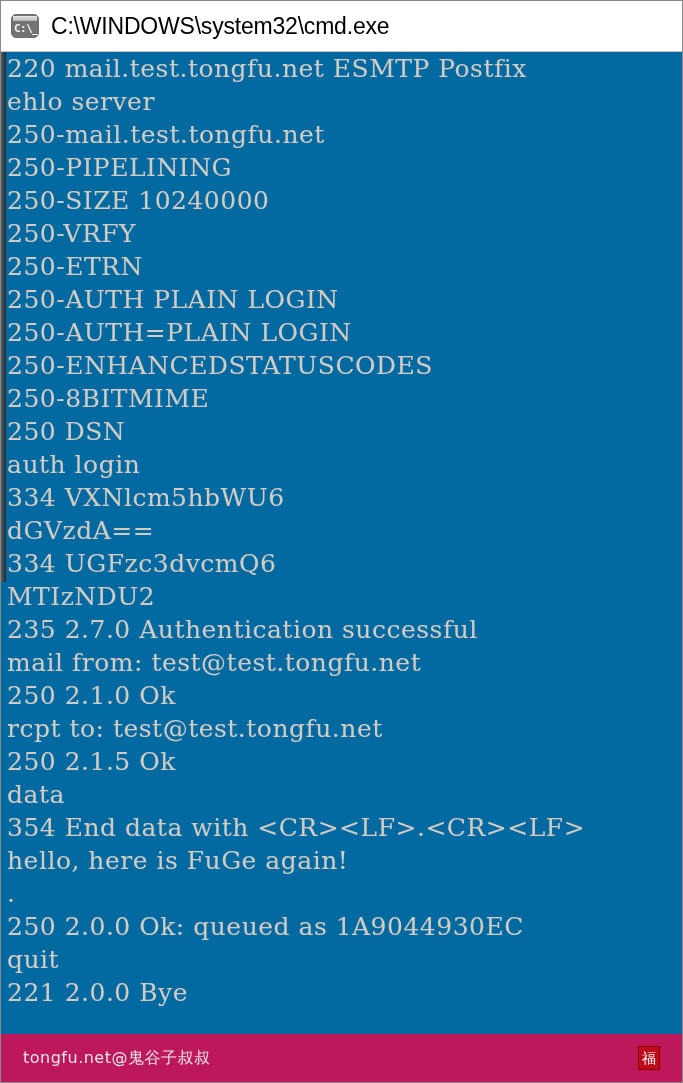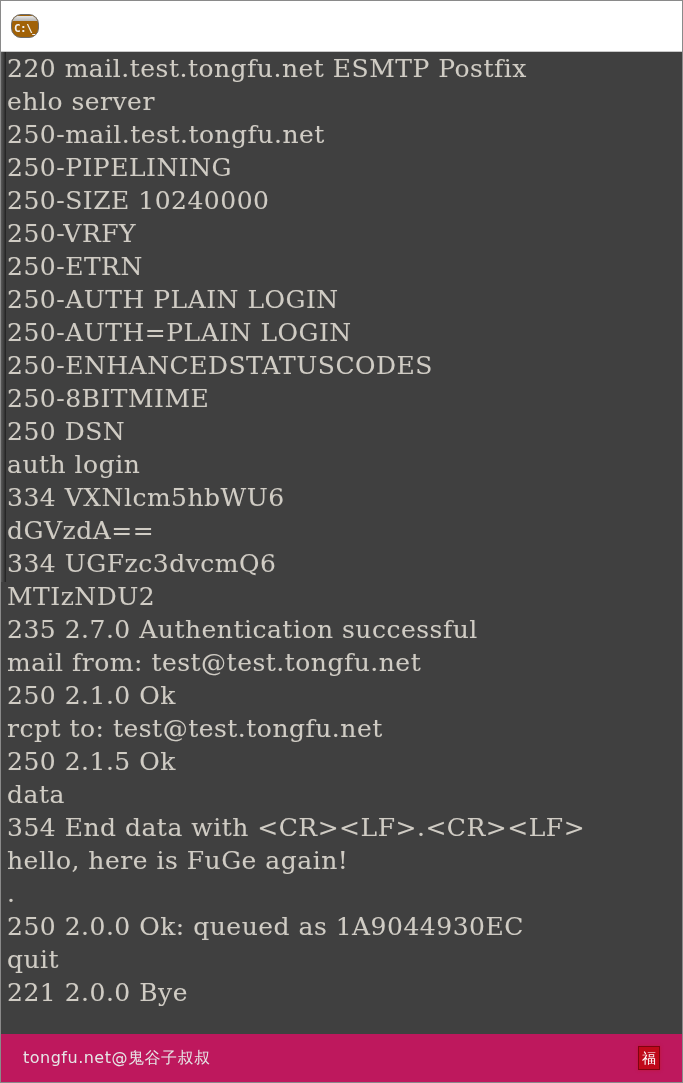--- a/index.html
+++ b/index.html
@@ -34,23 +34,23 @@
     box-sizing: border-box;
     display: flex;
     align-items: center;
     padding-left: 10px;
   }
 
   #app-icon {
     width: 28px;
     height: 24px;
     flex: 0 0 auto;
-    background: #a16207;
+    background: #737373;
     border: 1px solid #6d6d6d;
-    border-radius: 10px;
+    border-radius: 5px;
     position: relative;
     box-sizing: border-box;
     overflow: hidden;
   }
   #app-icon .icon-topbar {
     position: absolute;
     left: 1px;
     top: 1px;
     right: 1px;
     height: 5px;
@@ -80,21 +80,21 @@
     letter-spacing: -0.2px;
   }
 
   
   #console {
     position: absolute;
     left: 0;
     top: 51px;
     width: 683px;
     height: 1032px;
-    background: #404040;
+    background: #0369a1;
     overflow: hidden;
   }
 
   #scroll-strip {
     position: absolute;
     left: 0;
     top: 0;
     width: 5px;
     height: 530px;
     background: linear-gradient(to right, #5d5d5d 0%, #3a3a3a 60%, #1a1a1a 100%);
@@ -158,20 +158,21 @@
 </head>
 <body>
 
 <div id="window" style="background: rgb(12, 12, 12);">
 
   <div id="titlebar" style="background: rgb(255, 255, 255);">
     <div id="app-icon">
       <div class="icon-topbar"></div>
       <div class="icon-prompt">C:\_</div>
     </div>
+    <div id="title-text">C:\WINDOWS\system32\cmd.exe</div>
   </div>
 
   <div id="console">
     <div id="scroll-strip"></div>
     <div id="console-lines"><div class="line">220 mail.test.tongfu.net ESMTP Postfix</div><div class="line">ehlo server</div><div class="line">250-mail.test.tongfu.net</div><div class="line">250-PIPELINING</div><div class="line">250-SIZE 10240000</div><div class="line">250-VRFY</div><div class="line">250-ETRN</div><div class="line">250-AUTH PLAIN LOGIN</div><div class="line">250-AUTH=PLAIN LOGIN</div><div class="line">250-ENHANCEDSTATUSCODES</div><div class="line">250-8BITMIME</div><div class="line">250 DSN</div><div class="line">auth login</div><div class="line">334 VXNlcm5hbWU6</div><div class="line">dGVzdA==</div><div class="line">334 UGFzc3dvcmQ6</div><div class="line">MTIzNDU2</div><div class="line">235 2.7.0 Authentication successful</div><div class="line">mail from: test@test.tongfu.net</div><div class="line">250 2.1.0 Ok</div><div class="line">rcpt to: test@test.tongfu.net</div><div class="line">250 2.1.5 Ok</div><div class="line">data</div><div class="line">354 End data with &lt;CR&gt;&lt;LF&gt;.&lt;CR&gt;&lt;LF&gt;</div><div class="line">hello, here is FuGe again!</div><div class="line">.</div><div class="line">250 2.0.0 Ok: queued as 1A9044930EC</div><div class="line">quit</div><div class="line">221 2.0.0 Bye</div></div>
   </div>
 
   <div id="footer">
     <div id="footer-text">tongfu.net@鬼谷子叔叔</div>
     <div id="footer-badge" style="background: rgb(192, 9, 26);">福</div>

